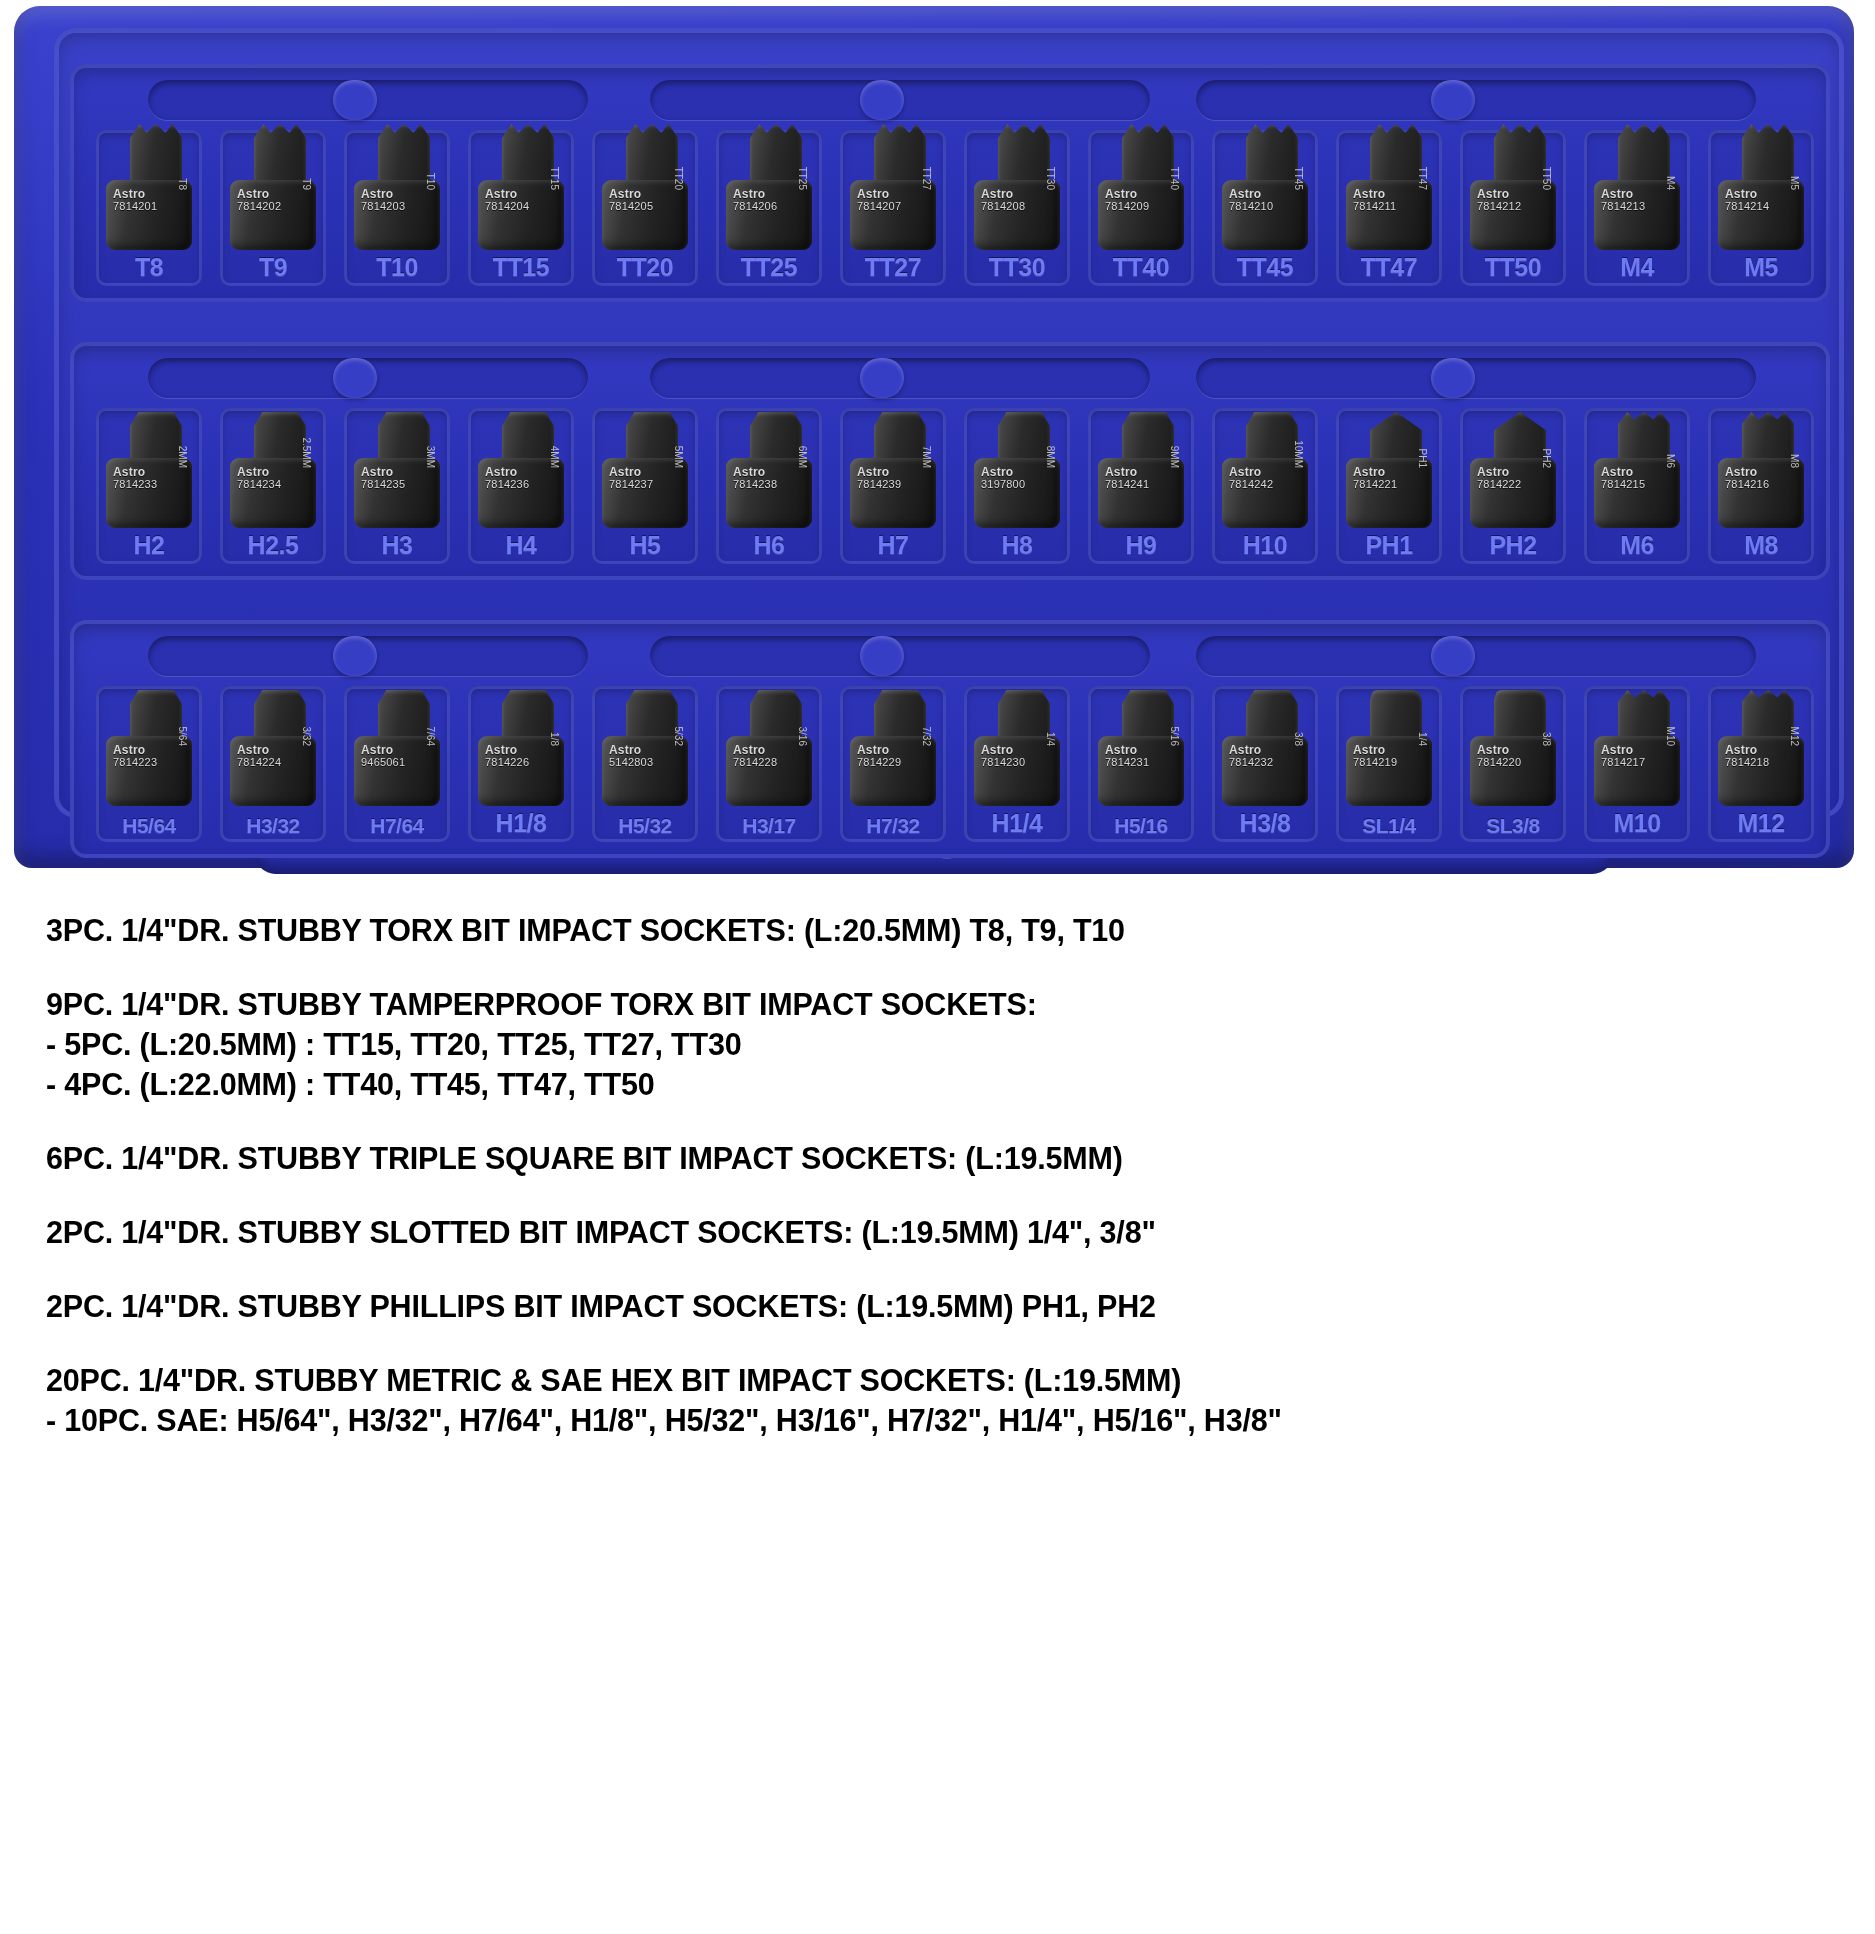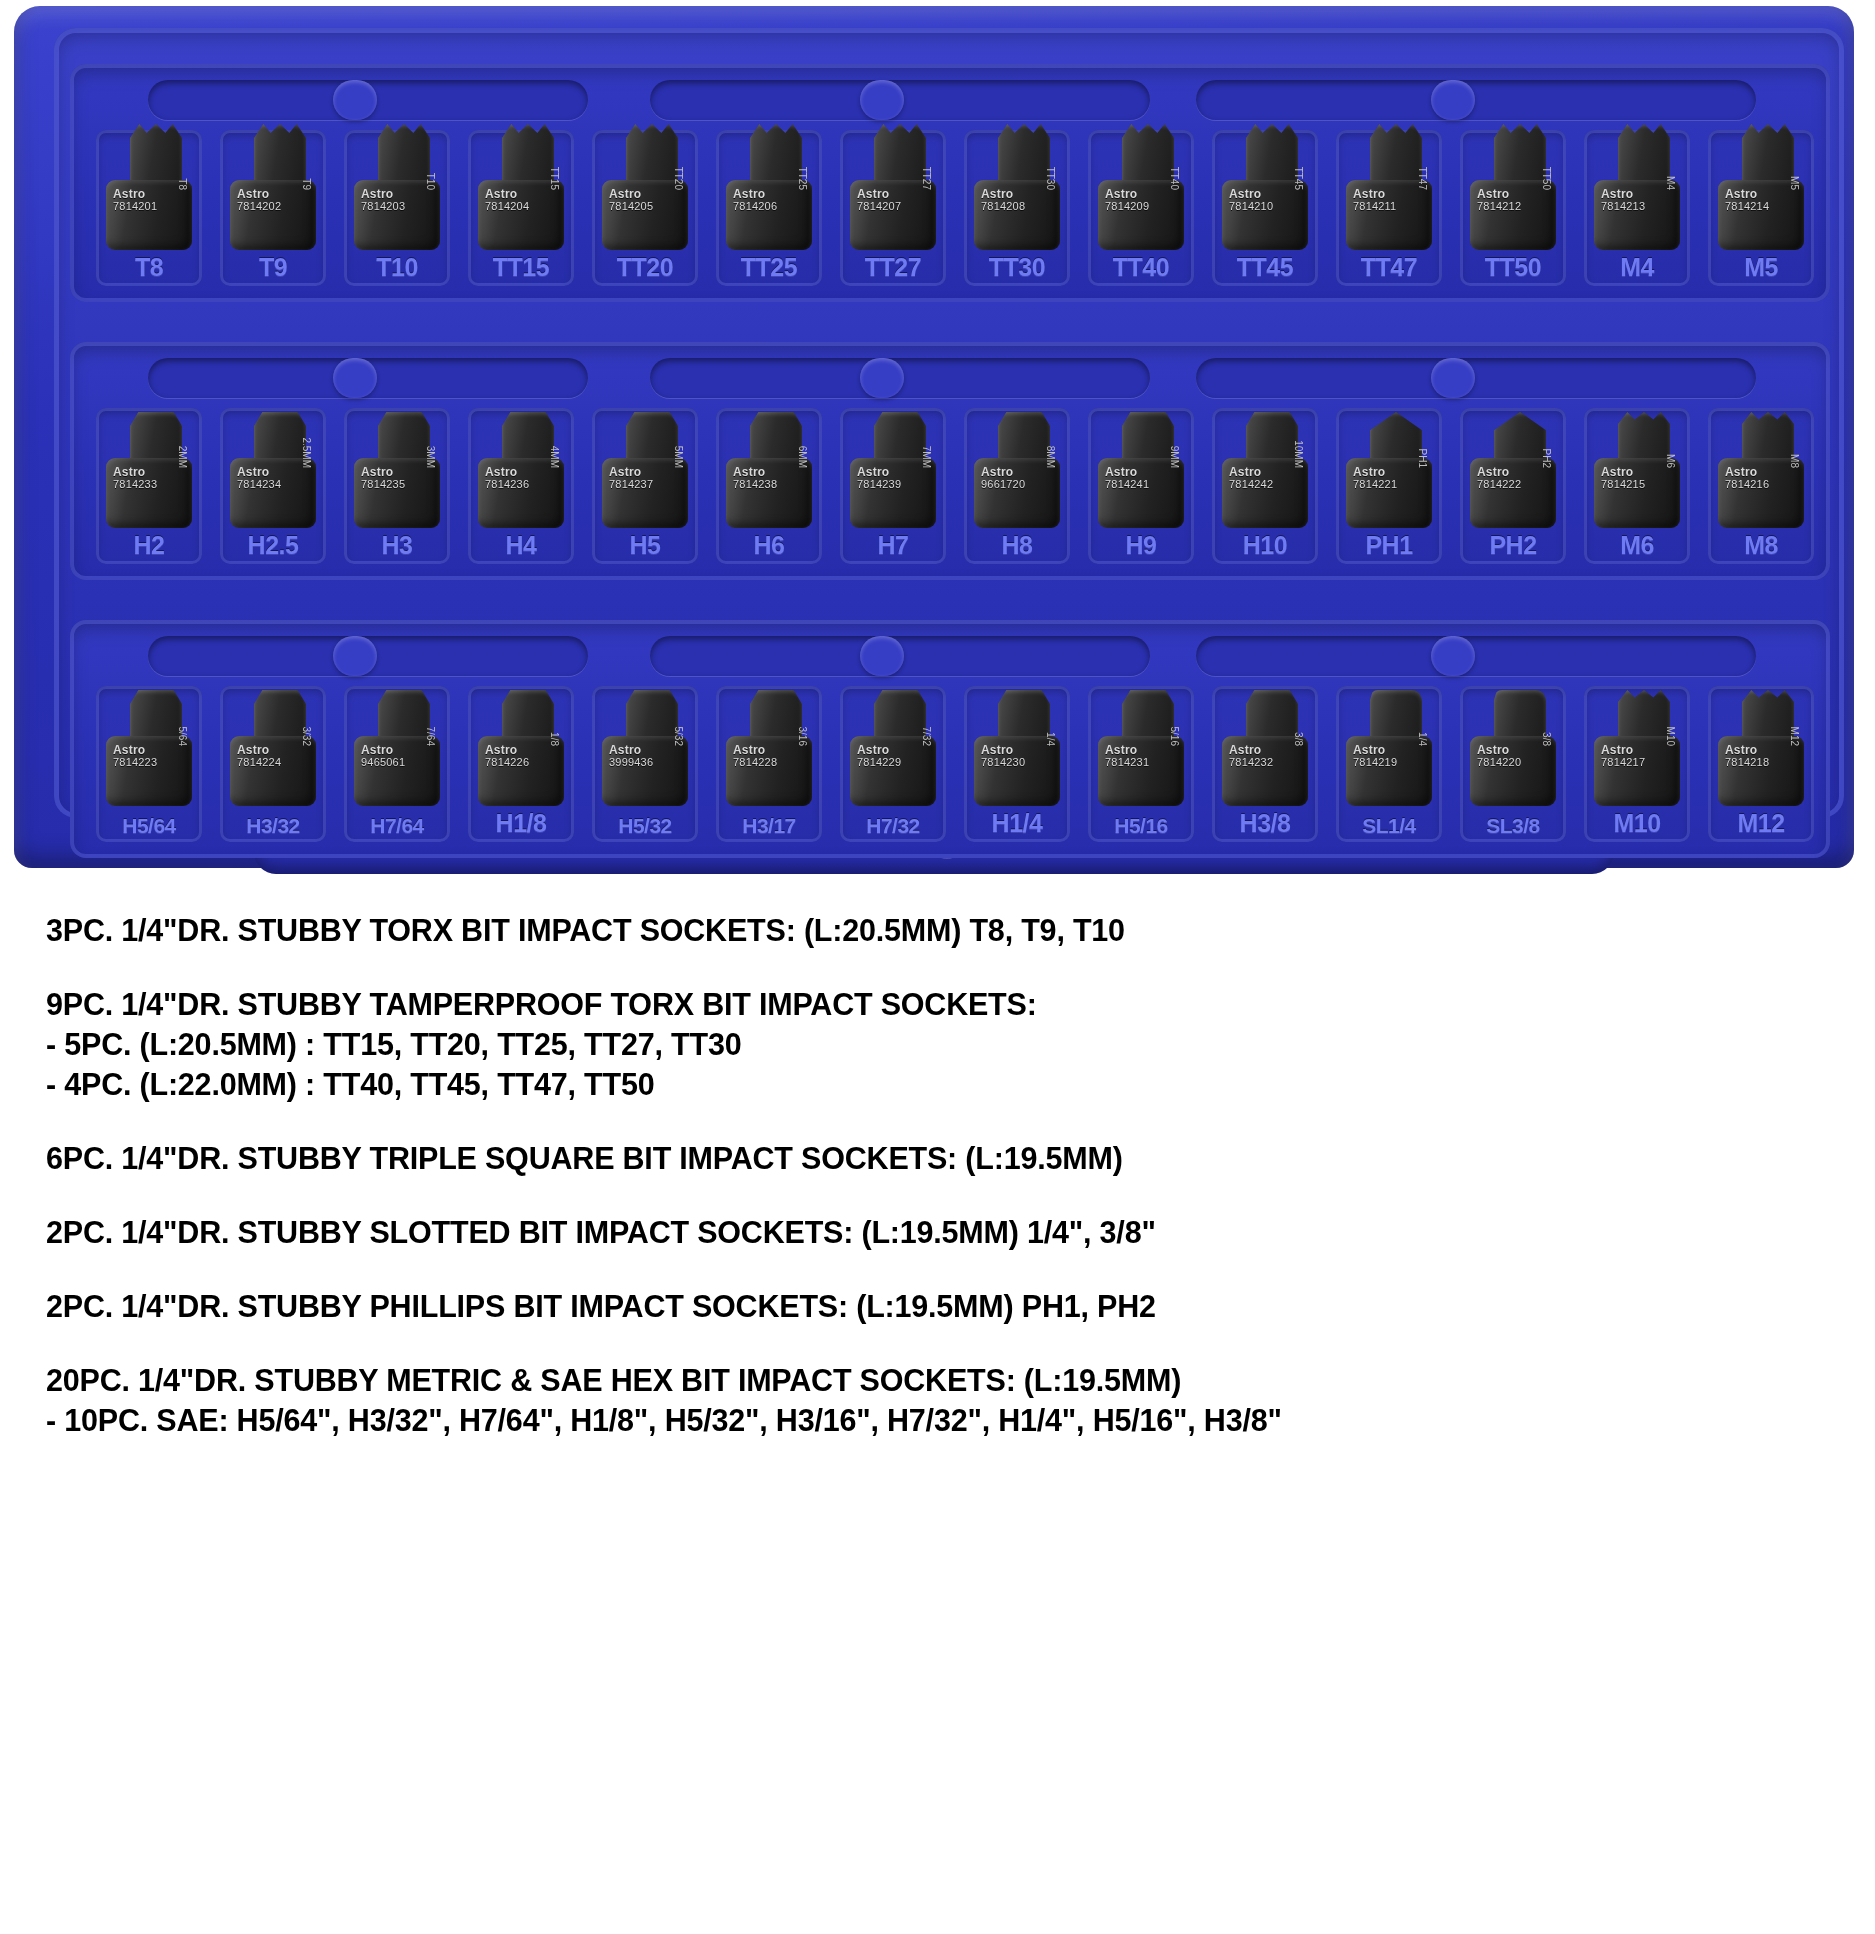--- a/index.html
+++ b/index.html
@@ -490,21 +490,21 @@
               </div>
             </div>
             <div class="slot-label">H7</div>
           </div>
           <div class="slot" style="left: 894px;">
             <div class="socket">
               <div class="sock-head tip-hex"></div>
               <div class="sock-body">
                 <div class="sock-logo">
                   <div class="brand">Astro</div>
-                  <div class="part">9661720</div>
+                  <div class="part">3197800</div>
                 </div>
                 <div class="sock-size">8MM</div>
               </div>
             </div>
             <div class="slot-label">H8</div>
           </div>
           <div class="slot" style="left: 1018px;">
             <div class="socket">
               <div class="sock-head tip-hex"></div>
               <div class="sock-body">
@@ -641,21 +641,21 @@
               </div>
             </div>
             <div class="slot-label">H1/8</div>
           </div>
           <div class="slot" style="left: 522px;">
             <div class="socket">
               <div class="sock-head tip-hex"></div>
               <div class="sock-body">
                 <div class="sock-logo">
                   <div class="brand">Astro</div>
-                  <div class="part">3999436</div>
+                  <div class="part">5142803</div>
                 </div>
                 <div class="sock-size">5/32</div>
               </div>
             </div>
             <div class="slot-label small">H5/32</div>
           </div>
           <div class="slot" style="left: 646px;">
             <div class="socket">
               <div class="sock-head tip-hex"></div>
               <div class="sock-body">

